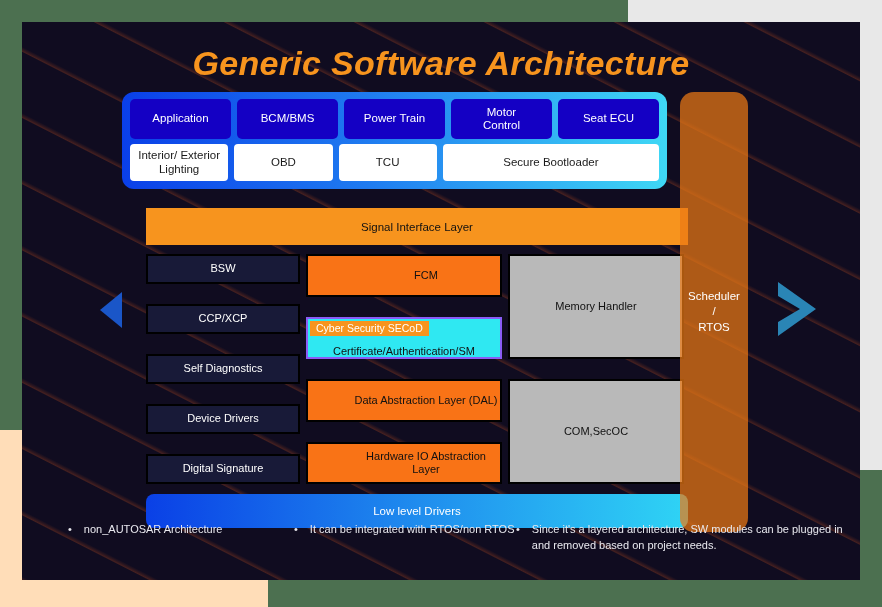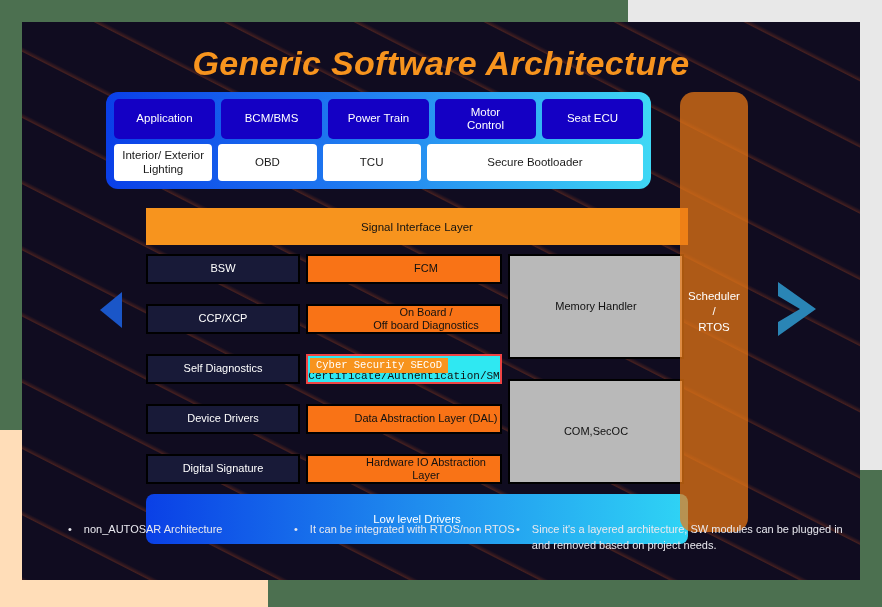--- a/index.html
+++ b/index.html
@@ -45,21 +45,21 @@
 
   
   #title{
     position:absolute;left:0;top:22px;width:838px;text-align:center;
     color:#f7941e;font-size:34px;font-weight:bold;font-style:italic;
     letter-spacing:.3px;
   }
 
   
   #app-container{
-    position:absolute;left:84px;top:70px;width:545px;height:97px;
+    position:absolute;left:100px;top:70px;width:545px;height:97px;
     background:linear-gradient(90deg,#0a3fe8 0%,#1f7bf0 45%,#3fd8f5 100%);
     border-radius:12px;
     padding:7px 8px;box-sizing:border-box;
   }
   .app-row{display:flex;gap:6px;}
   .app-row.r1{height:40px;margin-bottom:5px;}
   .app-row.r2{height:37px;}
   .ecu-box{
     background:#1400c4;color:#ffffff;border-radius:5px;
     display:flex;align-items:center;justify-content:center;text-align:center;
@@ -88,22 +88,22 @@
   .cell{
     display:flex;align-items:center;justify-content:center;text-align:center;
     font-size:11px;line-height:1.2;border:2px solid #000;box-sizing:border-box;
   }
   .cell.navy{background:#181a38;color:#fff;}
   .cell.cyan{background:#f97316;color:#111;padding-left:44px;}
   .cell.gray{background:#b9b9b9;color:#111;}
 
   
   .secod{
-    position:relative;background:#2fe8f2;border:2px solid #ef4444;box-sizing:border-box;
-    display:flex;flex-direction:column;justify-content:center;font-family:Liberation Mono, monospace;
+    position:relative;background:#2fe8f2;border:2px solid #8b5cf6;box-sizing:border-box;
+    display:flex;flex-direction:column;justify-content:flex-end;
   }
   .secod-tag{
     position:absolute;left:2px;top:2px;
     background:#f7941e;color:#fff;font-size:10.5px;
     padding:1px 6px 2px 6px;
   }
   .secod-text{
     text-align:center;font-size:11px;color:#111;margin-top:14px;
   }
 
@@ -116,21 +116,21 @@
     position:absolute;left:4px;top:3px;background:#9cf3fb;color:#111;
     font-size:10.5px;padding:0px 6px 1px 6px;
   }
   .cyber-item{
     background:#fff;color:#111;font-size:11px;text-align:center;
     display:flex;align-items:center;justify-content:center;flex:1;
   }
 
   
   #low-drivers{
-    position:absolute;left:124px;top:472px;width:542px;height:50px;
+    position:absolute;left:124px;top:472px;width:542px;height:34px;
     background:linear-gradient(90deg,#0a40e6 0%,#1f8cee 50%,#2fd4f5 100%);
     border-radius:8px;color:#fff;font-size:11.5px;
     display:flex;align-items:center;justify-content:center;
   }
 
   
   #scheduler{
     position:absolute;left:658px;top:70px;width:68px;height:440px;
     background:rgba(235,120,20,0.72);border-radius:14px;
     color:#ffffff;font-size:11.5px;line-height:1.35;text-align:center;
@@ -187,21 +187,20 @@
     <div class="col left">
       <div class="cell navy" style="flex:1">BSW</div>
       <div class="cell navy" style="flex:1">CCP/XCP</div>
       <div class="cell navy" style="flex:1">Self Diagnostics</div>
       <div class="cell navy" style="flex:1">Device Drivers</div>
       <div class="cell navy" style="flex:1">Digital Signature</div>
     </div>
 
     <div class="col mid">
       <div class="cell cyan" style="flex:1">FCM</div>
-      <div class="cell cyan" style="flex:1">On Board /<br>Off board Diagnostics</div>
       <div class="secod" style="flex:1">
         <span class="secod-tag">Cyber Security SECoD</span>
         <span class="secod-text">Certificate/Authentication/SM</span>
       </div>
       <div class="cell cyan" style="flex:1">Data Abstraction Layer (DAL)</div>
       <div class="cell cyan" style="flex:1">Hardware IO Abstraction Layer</div>
     </div>
 
     <div class="col right">
       <div class="cell gray" style="flex:1.05">Memory Handler</div>

